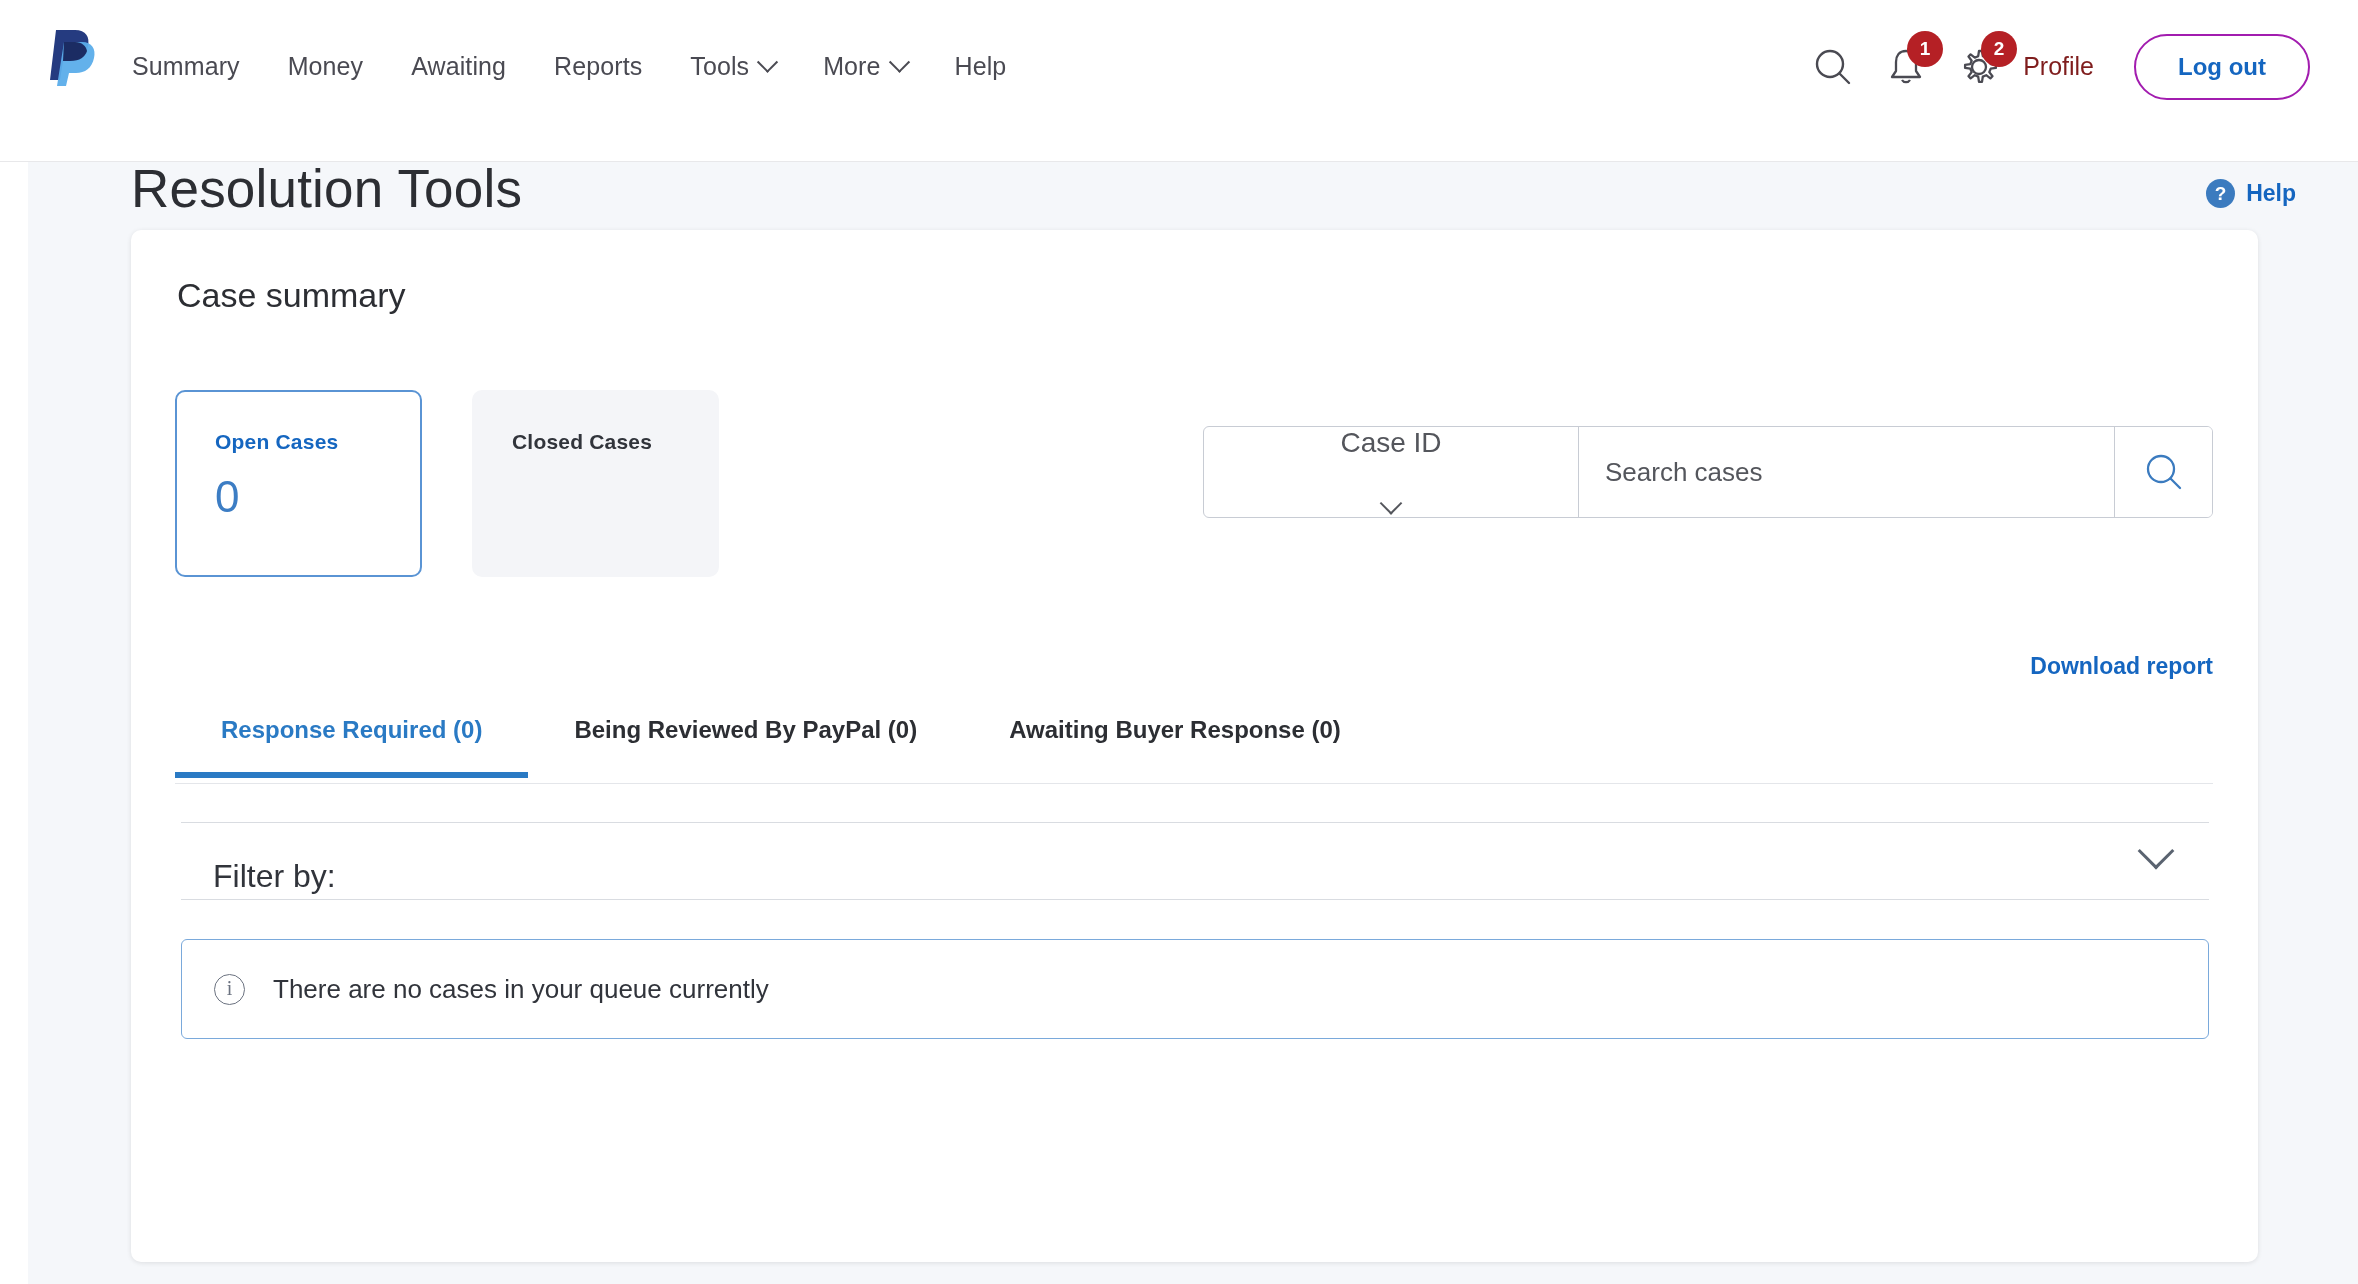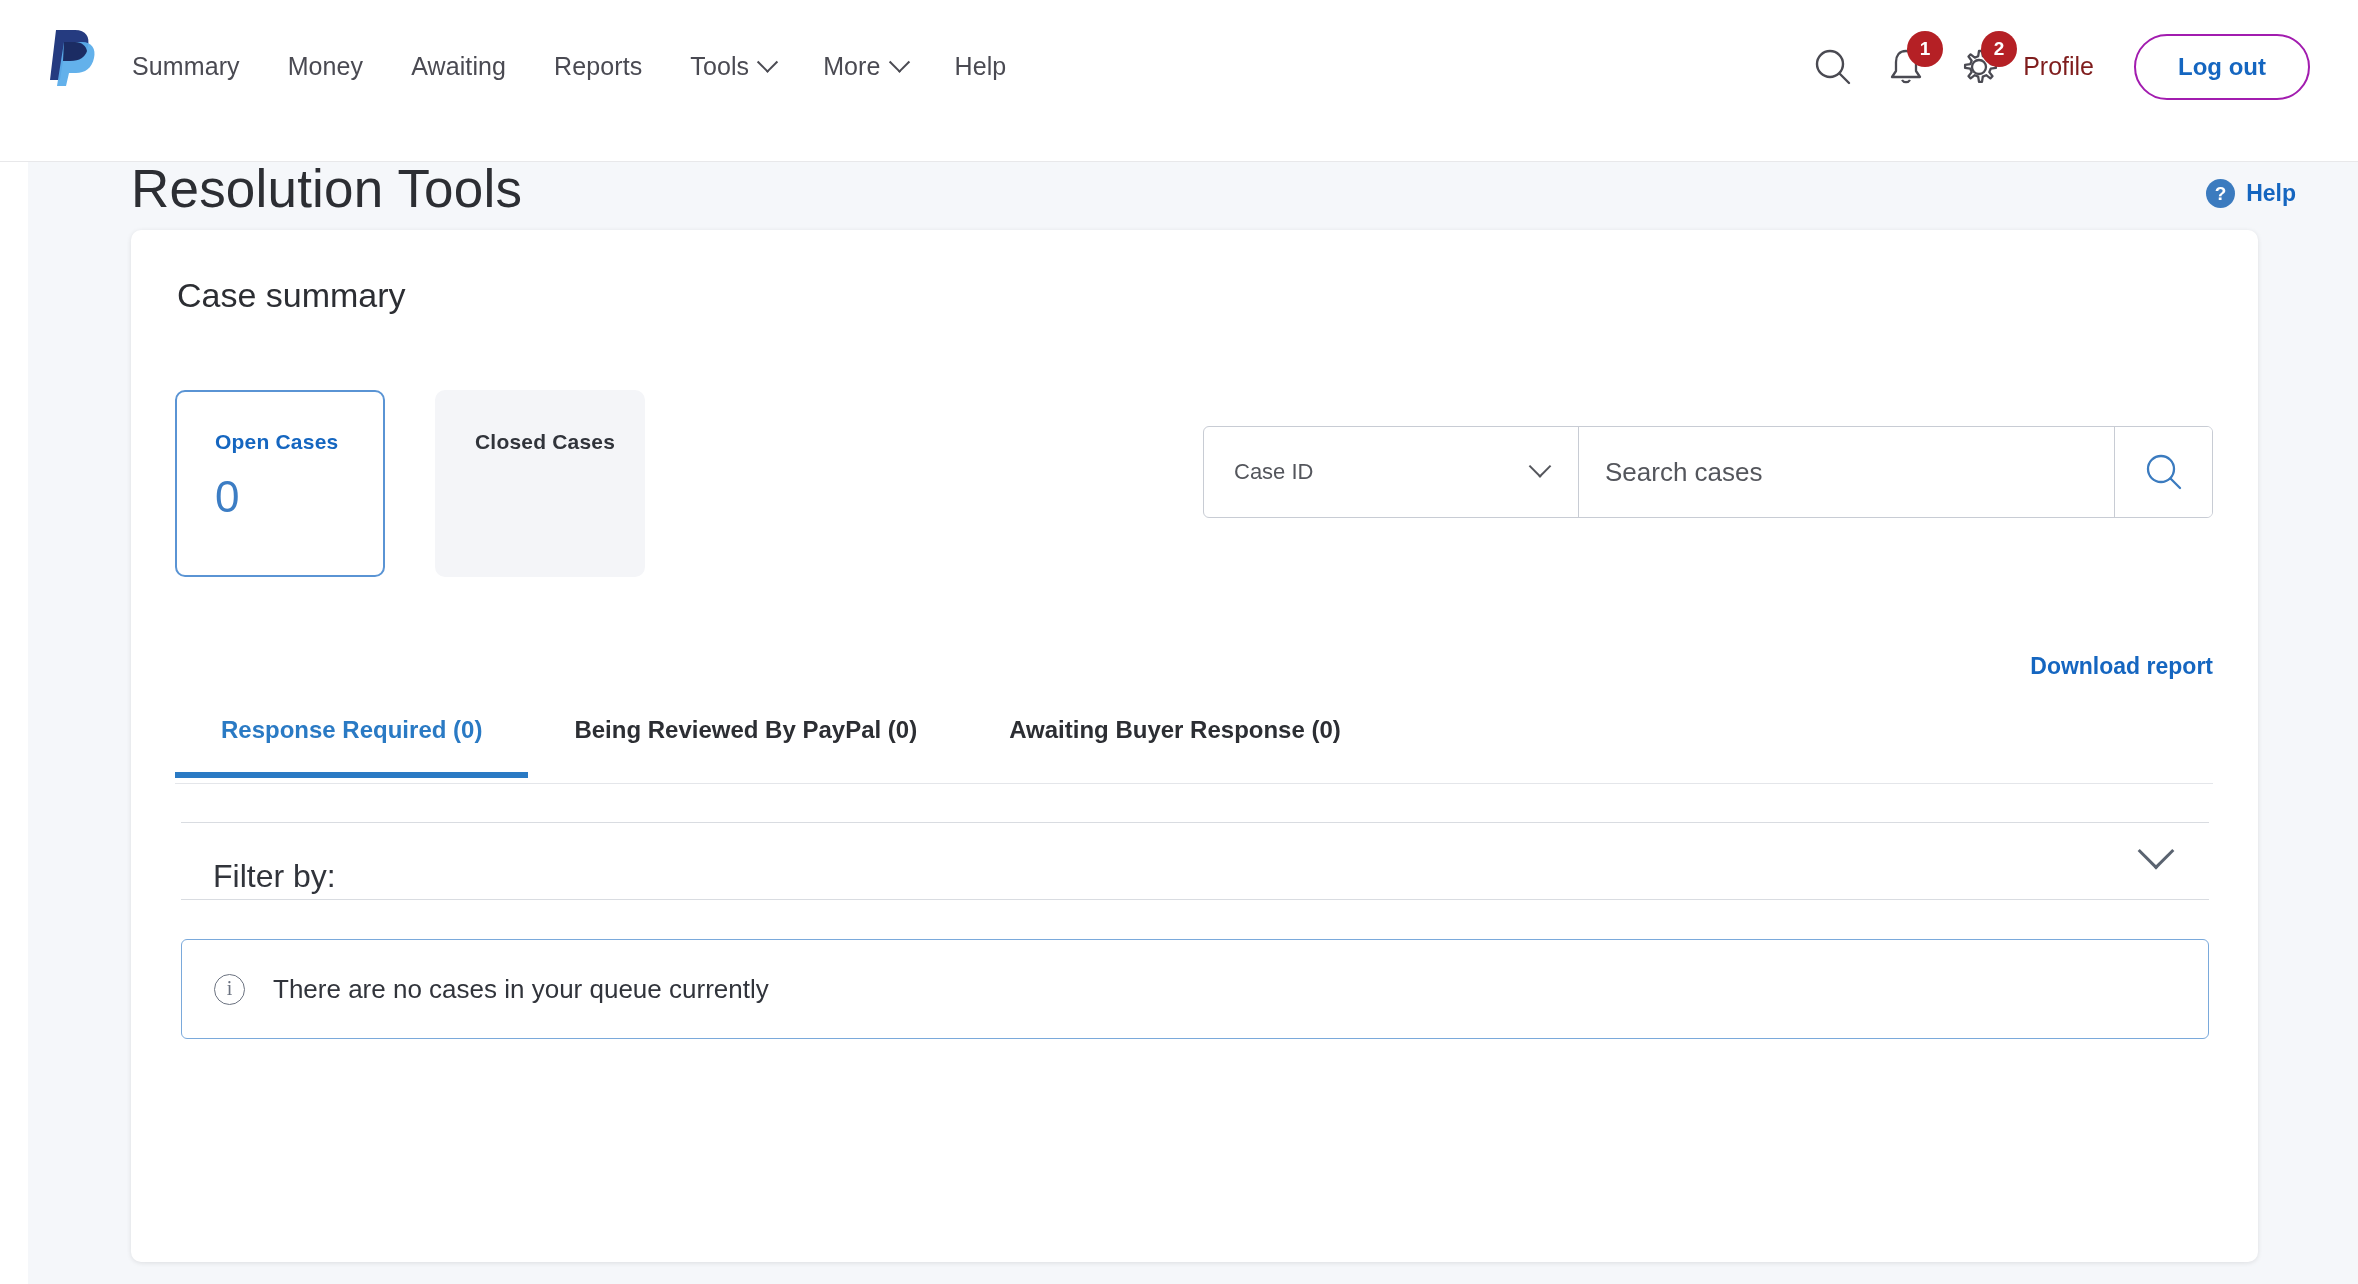--- a/index.html
+++ b/index.html
@@ -183,21 +183,21 @@
   }
 
   
   .tiles {
     position: absolute;
     left: 44px; top: 160px;
     display: flex;
     gap: 50px;
   }
   .tile {
-    width: 210px;
+    width: 247px;
     height: 187px;
     border-radius: 10px;
     padding: 38px 0 0 38px;
     cursor: pointer;
   }
   .tile.active {
     background: #ffffff;
     border: 2px solid #5a94d4;
   }
   .tile.inactive {
@@ -229,23 +229,24 @@
     overflow: hidden;
     background: #ffffff;
   }
   .search-select {
     width: 375px;
     display: flex;
     align-items: center;
     justify-content: space-between;
     padding: 0 30px 0 30px;
     border-right: 1.5px solid #c8ccd4;
-    font-size: 22px;
+    font-size: 28px;
     color: #54565c;
     cursor: pointer;
+    flex-direction: column;
   }
   .sel-chev {
     width: 16px; height: 16px;
     border-right: 2.6px solid #54565c;
     border-bottom: 2.6px solid #54565c;
     transform: rotate(45deg) translate(-4px,-4px);
   }
   .search-input {
     width: 535px;
     border: none;

